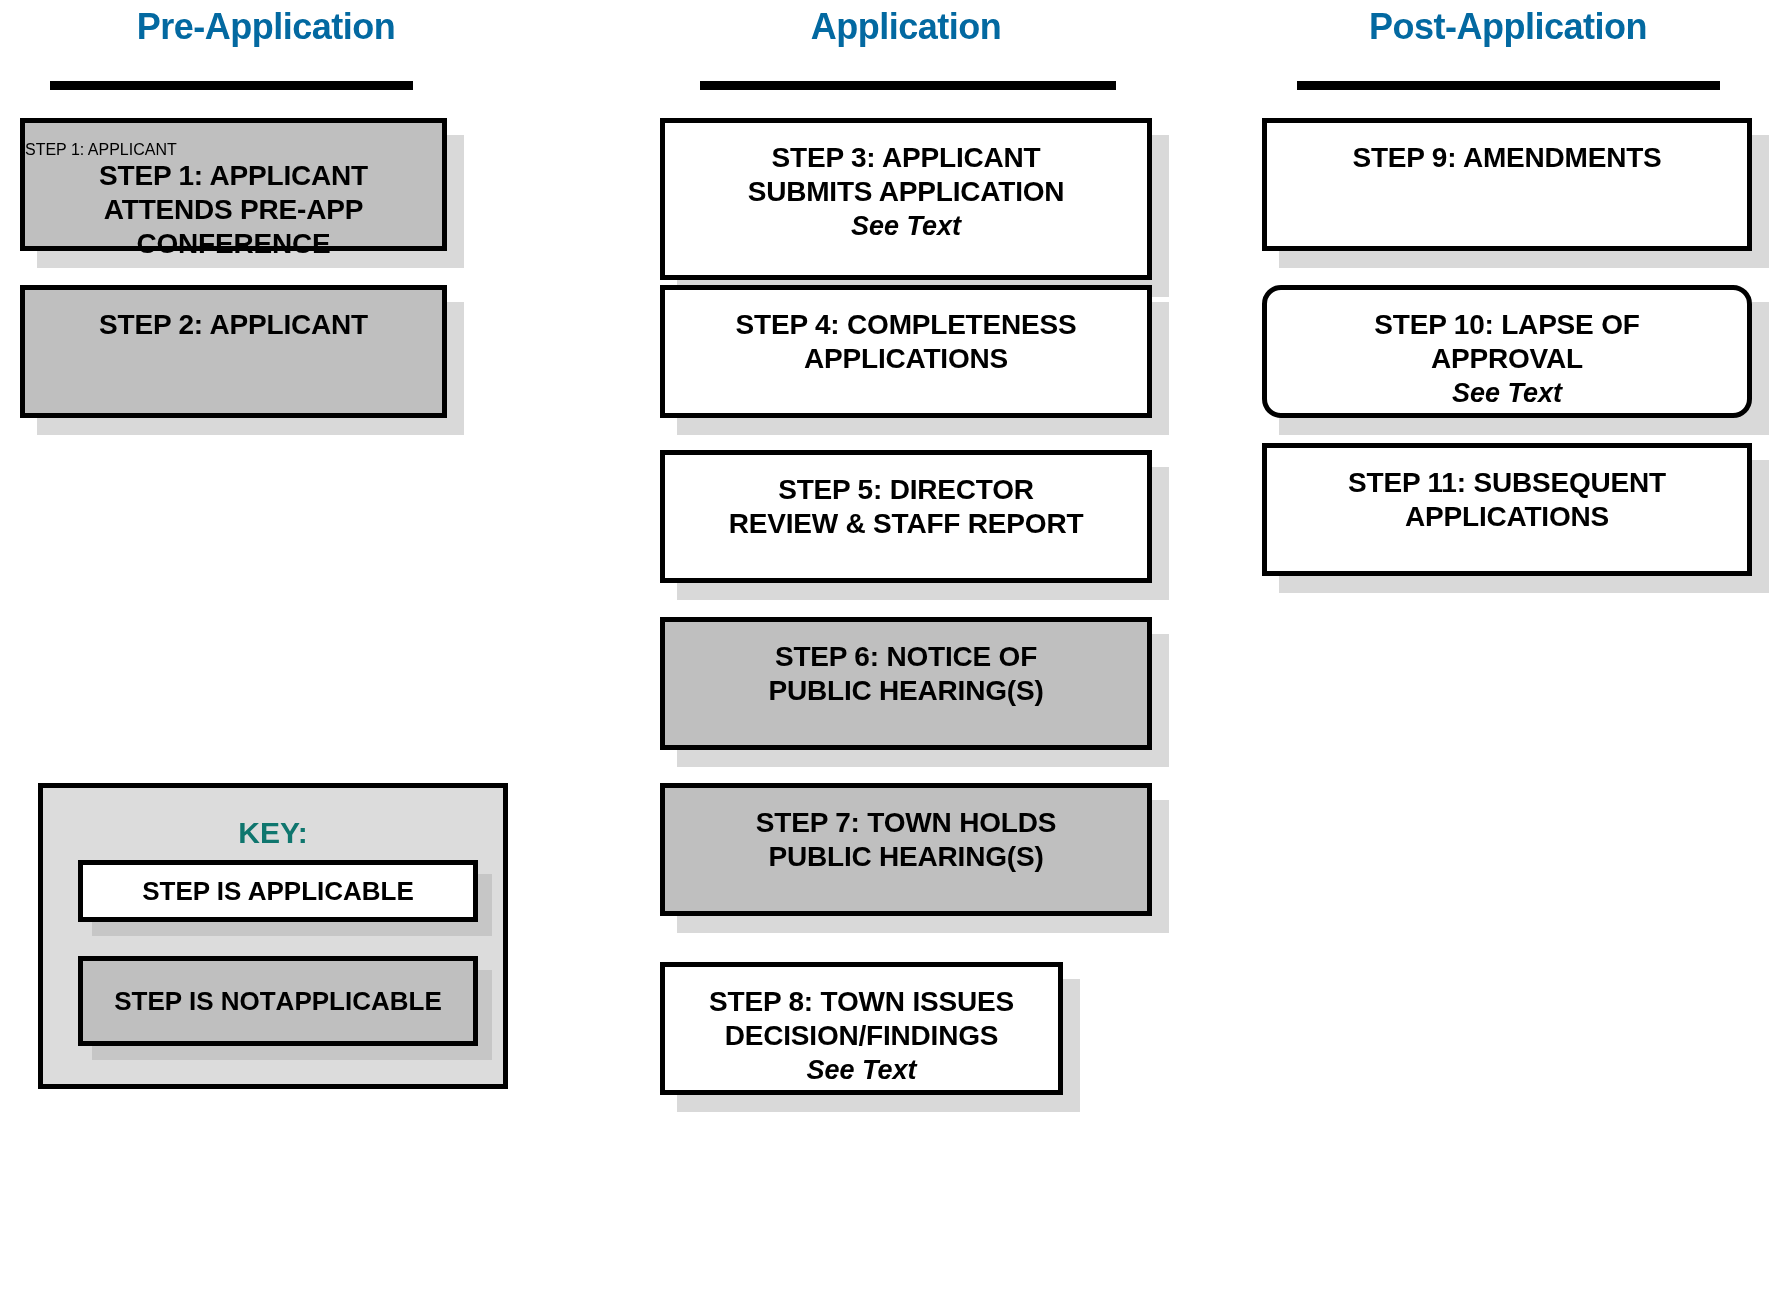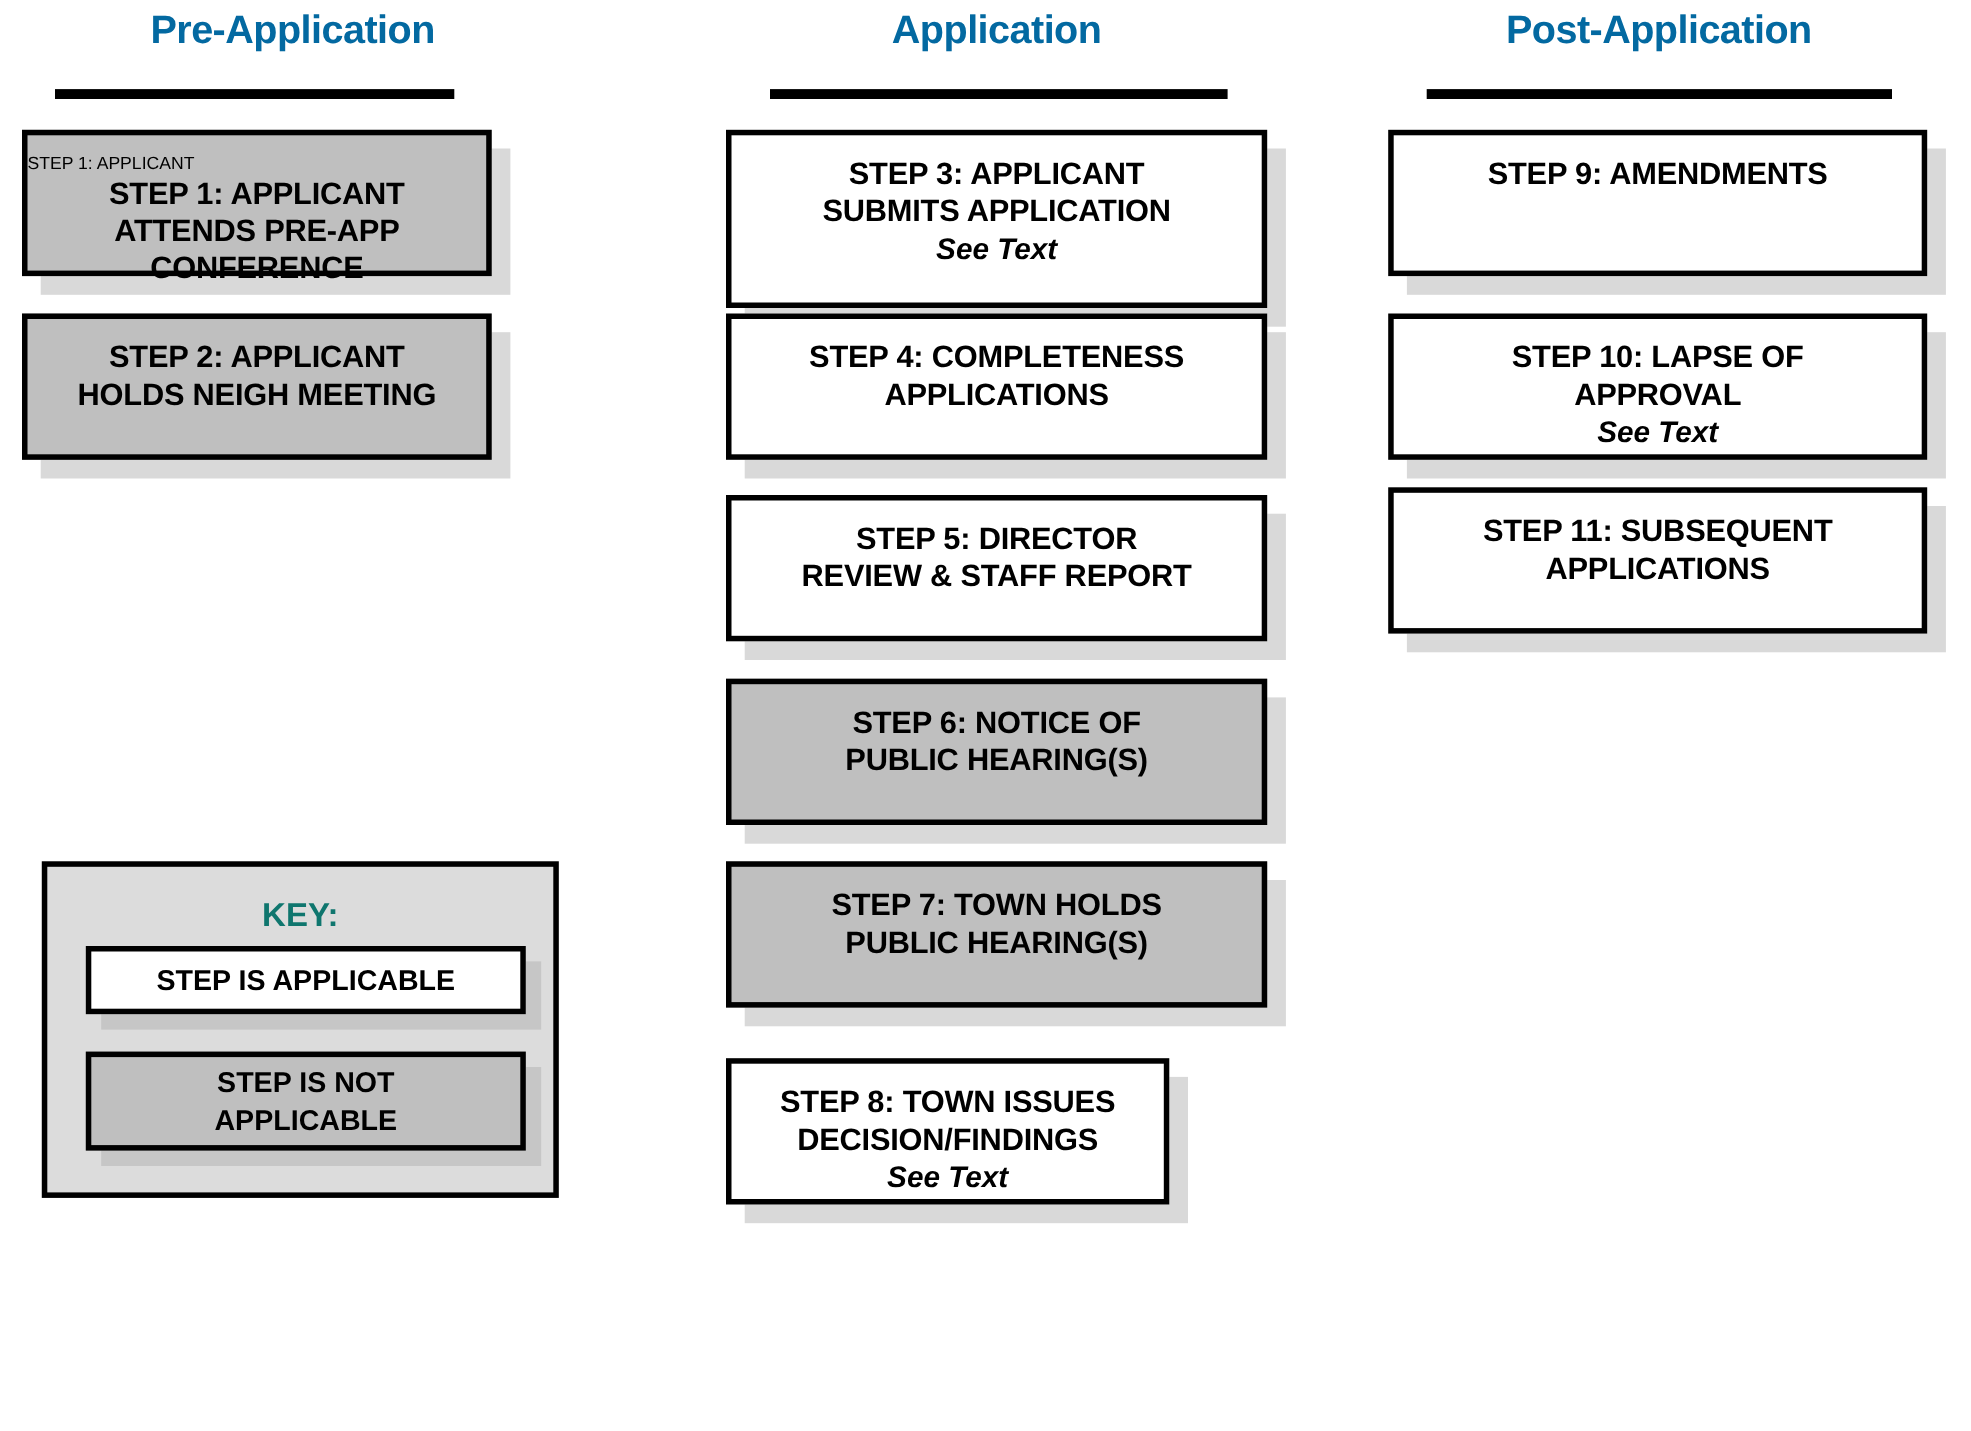--- a/index.html
+++ b/index.html
@@ -155,37 +155,36 @@
       <div class="box-line">STEP 1:  APPLICANT</div>
       <div class="box-line">ATTENDS PRE-APP</div>
       <div class="box-line">CONFERENCE</div>
     </div>
   </div>
 
   <div class="box-wrap" style="left:20px; top:285px; width:427px; height:133px;">
     <div class="box-shadow"></div>
     <div class="box gray" style="padding-top:18px;">
       <div class="box-line">STEP 2:  APPLICANT</div>
-      <div class="box-line">HOLDS NEIGH MEETING</div>
     </div>
   </div>
 
   <div class="key-panel" style="left:38px; top:783px; width:470px; height:306px;">
     <div class="key-title">KEY:</div>
 
     <div class="key-item-wrap" style="left:35px; top:72px; width:400px; height:62px;">
       <div class="key-item-shadow"></div>
       <div class="key-item">
         <div class="key-item-line">STEP IS APPLICABLE</div>
       </div>
     </div>
 
     <div class="key-item-wrap" style="left:35px; top:168px; width:400px; height:90px;">
       <div class="key-item-shadow"></div>
-      <div class="key-item gray" style="flex-direction:column;align-items:center;">
+      <div class="key-item gray" style="flex-direction:row;align-items:center;">
         <div class="key-item-line">STEP IS NOT</div>
         <div class="key-item-line">APPLICABLE</div>
       </div>
     </div>
   </div>
 
   <div class="box-wrap" style="left:660px; top:118px; width:492px; height:162px;">
     <div class="box-shadow"></div>
     <div class="box" style="padding-top:18px;">
       <div class="box-line">STEP 3:  APPLICANT</div>
@@ -237,21 +236,21 @@
 
   <div class="box-wrap" style="left:1262px; top:118px; width:490px; height:133px;">
     <div class="box-shadow"></div>
     <div class="box" style="padding-top:18px;">
       <div class="box-line">STEP 9: AMENDMENTS</div>
     </div>
   </div>
 
   <div class="box-wrap" style="left:1262px; top:285px; width:490px; height:133px;">
     <div class="box-shadow"></div>
-    <div class="box" style="padding-top:18px;">
+    <div class="box" style="padding-top:18px;border-radius:19px;">
       <div class="box-line">STEP 10:  LAPSE OF</div>
       <div class="box-line">APPROVAL</div>
       <div class="box-line note">See Text</div>
     </div>
   </div>
 
   <div class="box-wrap" style="left:1262px; top:443px; width:490px; height:133px;">
     <div class="box-shadow"></div>
     <div class="box" style="padding-top:18px;">
       <div class="box-line">STEP 11: SUBSEQUENT</div>

